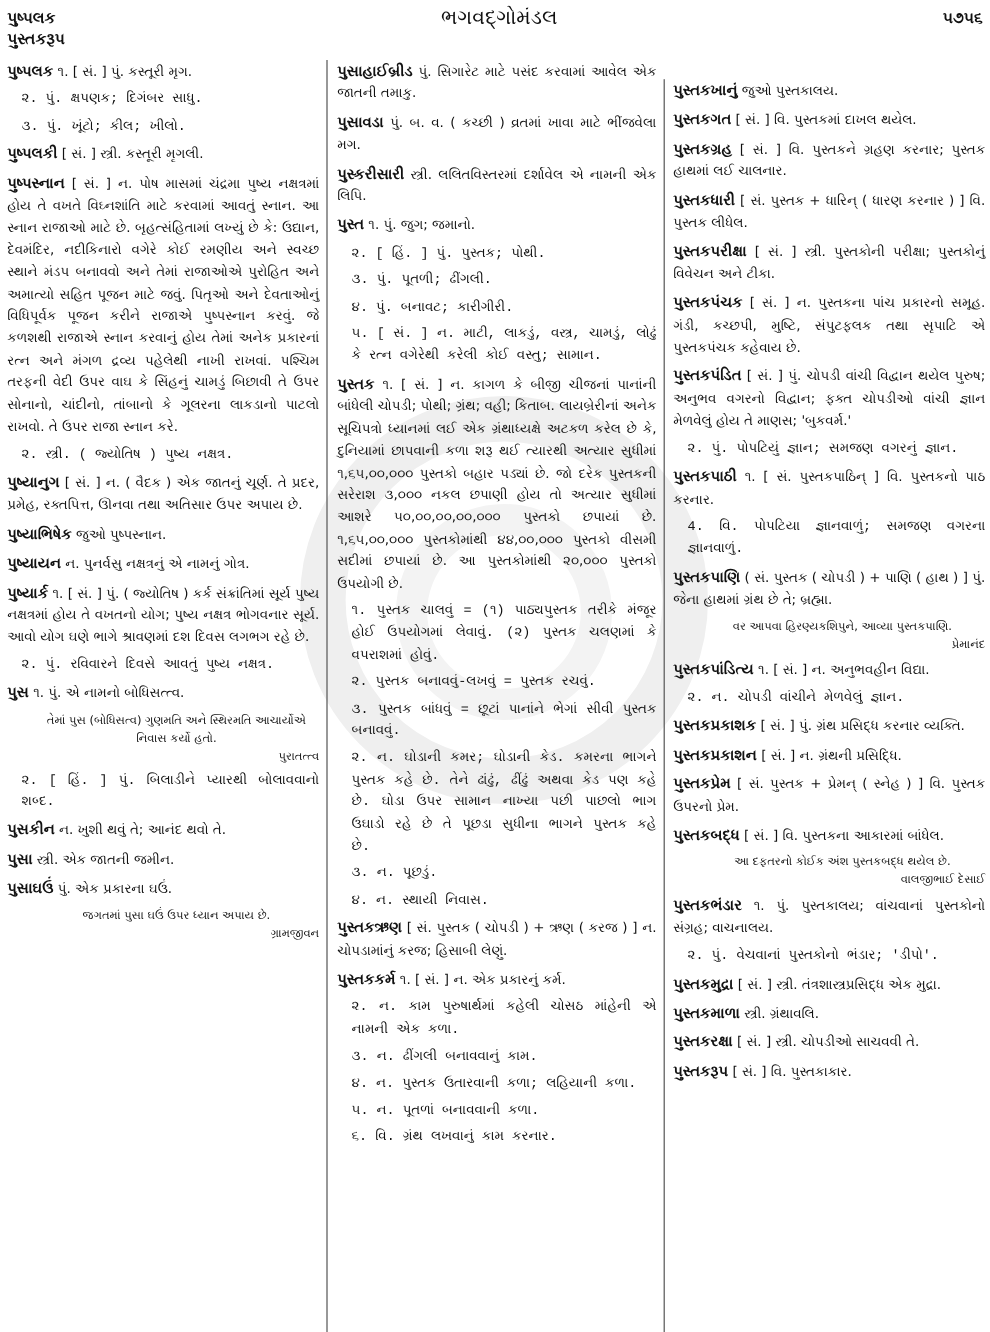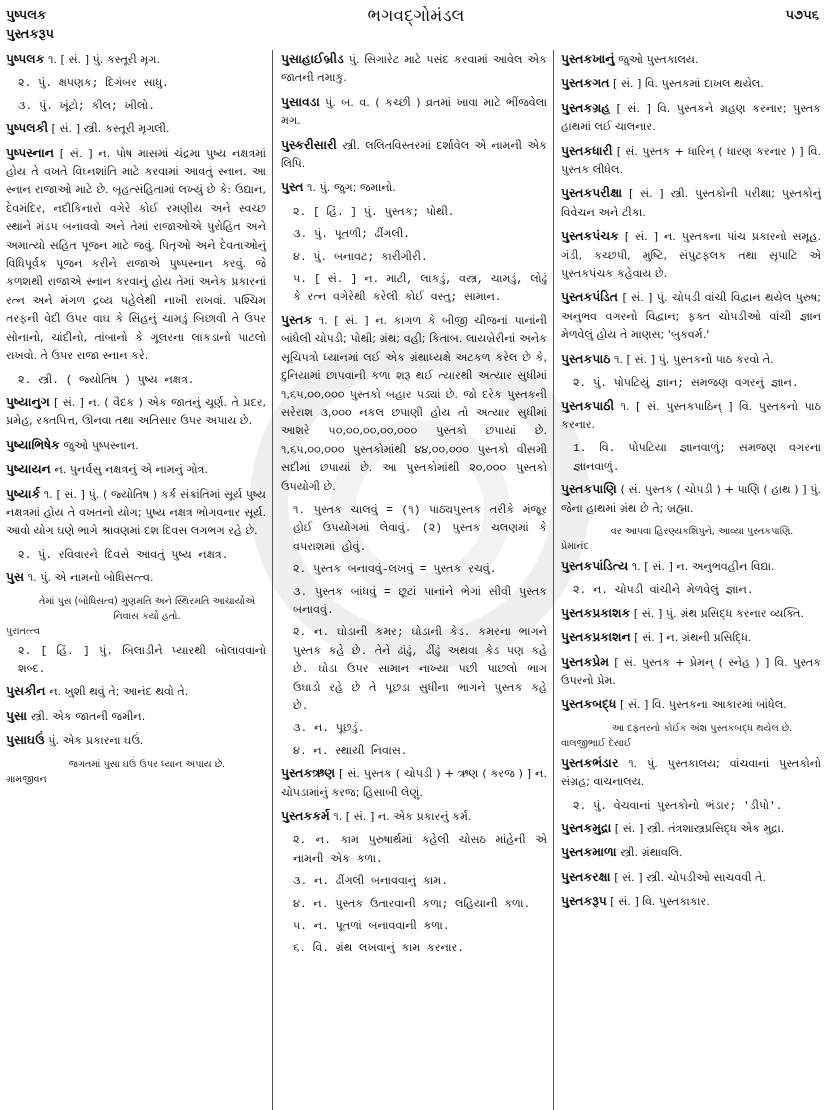--- a/index.html
+++ b/index.html
@@ -26,27 +26,27 @@
   .subhead {
     position: absolute; top: 26px; left: 6px; font-weight: bold; font-size: 13px; z-index: 1;
   }
   .cols {
     position: absolute; top: 50px; left: 6px; right: 4px; bottom: 0;
     display: flex; z-index: 1;
   }
   .col { font-size: 11.2px; line-height: 18.4px; box-sizing: border-box; }
   .col1 { width: 266px; padding-right: 6px; }
   .col2 { width: 281px; padding-left: 8px; padding-right: 6px; border-left: 1.5px solid #555; }
-  .col3 { width: 268px; padding-left: 7px; border-left: 1.5px solid #555; }
+  .col3 { width: 268px; padding-left: 7px; border-left: 1.5px solid #555; margin-top: 16px; }
   .entry { margin-bottom: 5px; text-align: justify; }
   .hw { font-weight: bold; font-size: 12.4px; }
   .def { }
   .sub { padding-left: 12px; margin-bottom: 4px; text-align: justify; font-family: Liberation Mono, monospace; }
   .quote { font-size: 9.6px; padding-left: 22px; line-height: 15px; text-align: center; }
-  .src { font-size: 9.6px; line-height: 15px; margin-bottom: 4px; }
+  .src { font-size: 9.6px; text-align: right; line-height: 15px; margin-bottom: 4px; }
 </style>
 </head>
 <body>
 
 <div class="watermark"></div>
 <div class="watermark2"></div>
 
 <div class="header">
   <span>પુષ્પલક</span>
   <span class="center">ભગવદ્ગોમંડલ</span>
@@ -102,24 +102,23 @@
       <div class="sub">૬. વિ. ગ્રંથ લખવાનું કામ કરનાર.</div>
     </div>
   <div class="col col3" id="col3">
       <div class="entry"><span class="hw">પુસ્તકખાનું</span> <span class="def">જુઓ પુસ્તકાલય.</span></div>
       <div class="entry"><span class="hw">પુસ્તકગત</span> <span class="def">[ સં. ] વિ. પુસ્તકમાં દાખલ થયેલ.</span></div>
       <div class="entry"><span class="hw">પુસ્તકગ્રહ</span> <span class="def">[ સં. ] વિ. પુસ્તકને ગ્રહણ કરનાર; પુસ્તક હાથમાં લઈ ચાલનાર.</span></div>
       <div class="entry"><span class="hw">પુસ્તકધારી</span> <span class="def">[ સં. પુસ્તક + ધારિન્ ( ધારણ કરનાર ) ] વિ. પુસ્તક લીધેલ.</span></div>
       <div class="entry"><span class="hw">પુસ્તકપરીક્ષા</span> <span class="def">[ સં. ] સ્ત્રી. પુસ્તકોની પરીક્ષા; પુસ્તકોનું વિવેચન અને ટીકા.</span></div>
       <div class="entry"><span class="hw">પુસ્તકપંચક</span> <span class="def">[ સં. ] ન. પુસ્તકના પાંચ પ્રકારનો સમૂહ. ગંડી, કચ્છપી, મુષ્ટિ, સંપુટફલક તથા સૃપાટિ એ પુસ્તકપંચક કહેવાય છે.</span></div>
       <div class="entry"><span class="hw">પુસ્તકપંડિત</span> <span class="def">[ સં. ] પું. ચોપડી વાંચી વિદ્વાન થયેલ પુરુષ; અનુભવ વગરનો વિદ્વાન; ફક્ત ચોપડીઓ વાંચી જ્ઞાન મેળવેલું હોય તે માણસ; 'બુકવર્મ.'</span></div>
-      <div class="entry"><span class="hw">પુસ્તકપાઠ</span> <span class="def">૧. [ સં. ] પું. પુસ્તકનો પાઠ કરવો તે.</span></div>
       <div class="sub">૨. પું. પોપટિયું જ્ઞાન; સમજણ વગરનું જ્ઞાન.</div>
       <div class="entry"><span class="hw">પુસ્તકપાઠી</span> <span class="def">૧. [ સં. પુસ્તકપાઠિન્ ] વિ. પુસ્તકનો પાઠ કરનાર.</span></div>
-      <div class="sub">1. વિ. પોપટિયા જ્ઞાનવાળું; સમજણ વગરના જ્ઞાનવાળું.</div>
+      <div class="sub">4. વિ. પોપટિયા જ્ઞાનવાળું; સમજણ વગરના જ્ઞાનવાળું.</div>
       <div class="entry"><span class="hw">પુસ્તકપાણિ</span> <span class="def">( સં. પુસ્તક ( ચોપડી ) + પાણિ ( હાથ ) ] પું. જેના હાથમાં ગ્રંથ છે તે; બ્રહ્મા.</span></div>
       <div class="quote">વર આપવા હિરણ્યકશિપુને, આવ્યા પુસ્તકપાણિ.</div>
       <div class="src">પ્રેમાનંદ</div>
       <div class="entry"><span class="hw">પુસ્તકપાંડિત્ય</span> <span class="def">૧. [ સં. ] ન. અનુભવહીન વિદ્યા.</span></div>
       <div class="sub">૨. ન. ચોપડી વાંચીને મેળવેલું જ્ઞાન.</div>
       <div class="entry"><span class="hw">પુસ્તકપ્રકાશક</span> <span class="def">[ સં. ] પું. ગ્રંથ પ્રસિદ્ધ કરનાર વ્યક્તિ.</span></div>
       <div class="entry"><span class="hw">પુસ્તકપ્રકાશન</span> <span class="def">[ સં. ] ન. ગ્રંથની પ્રસિદ્ધિ.</span></div>
       <div class="entry"><span class="hw">પુસ્તકપ્રેમ</span> <span class="def">[ સં. પુસ્તક + પ્રેમન્ ( સ્નેહ ) ] વિ. પુસ્તક ઉપરનો પ્રેમ.</span></div>
       <div class="entry"><span class="hw">પુસ્તકબદ્ધ</span> <span class="def">[ સં. ] વિ. પુસ્તકના આકારમાં બાંધેલ.</span></div>
       <div class="quote">આ દફતરનો કોઈક અંશ પુસ્તકબદ્ધ થયેલ છે.</div>

